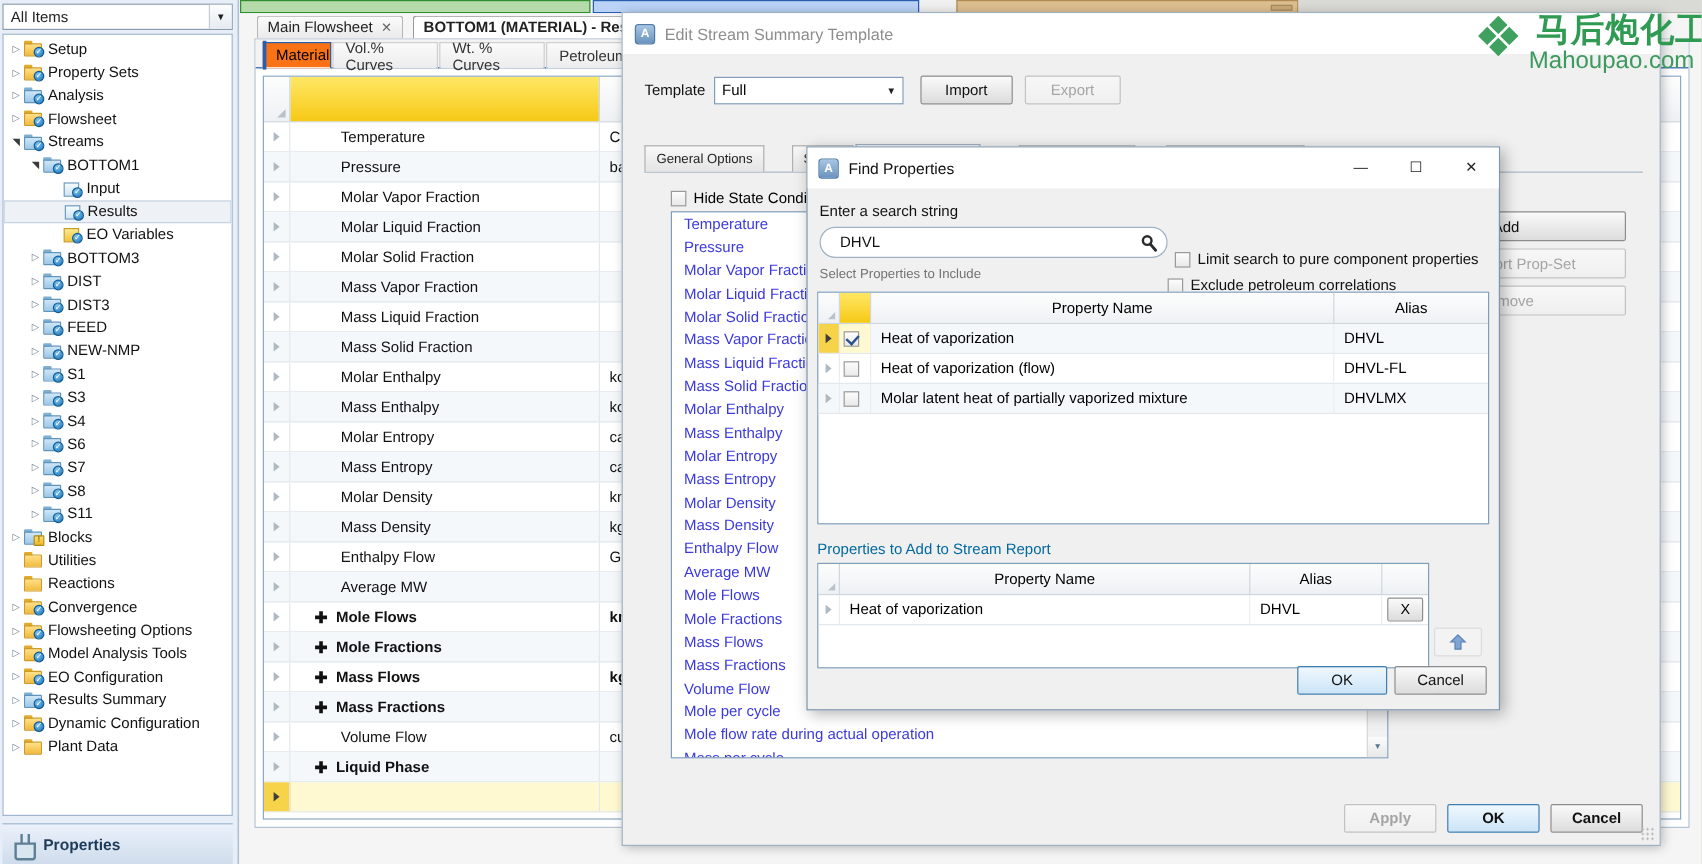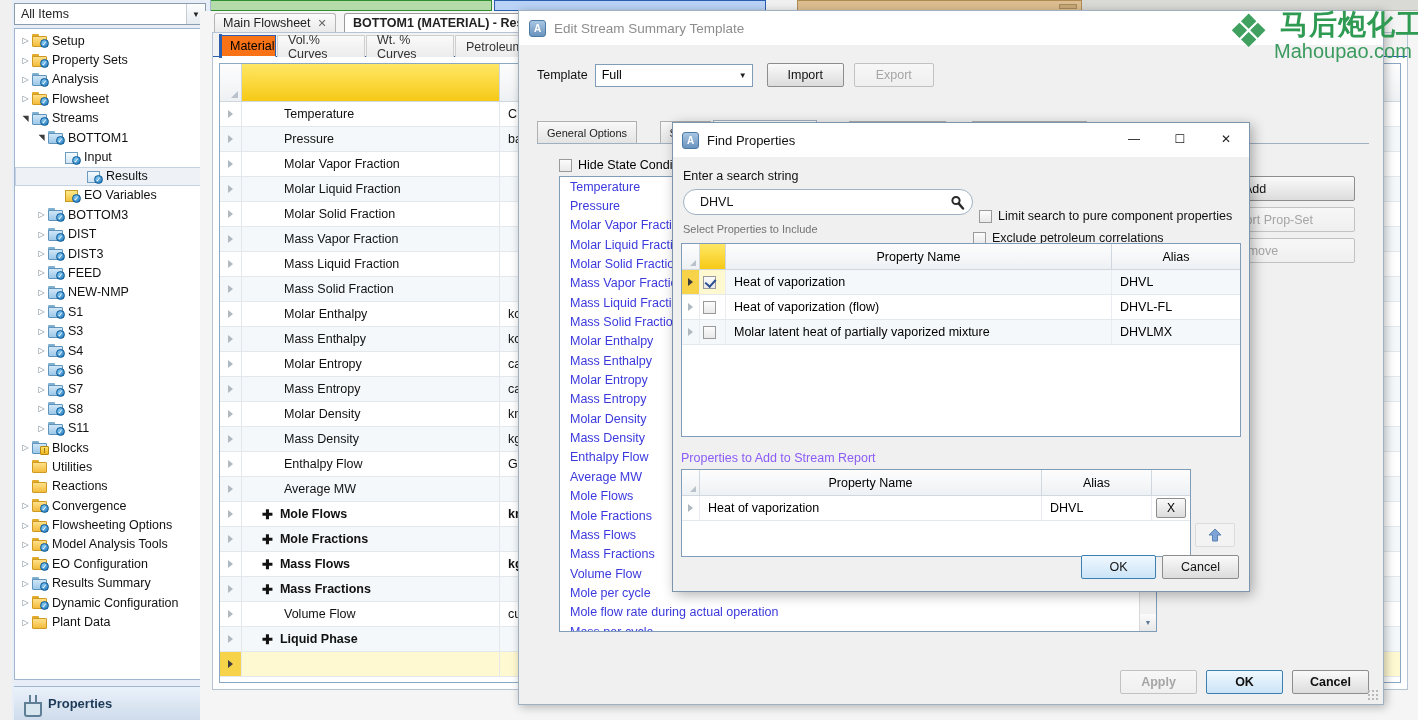--- a/index.html
+++ b/index.html
@@ -16,39 +16,39 @@
   
   .strip { position: absolute; top: 0; height: 11px; border: 1px solid; }
   #strip-green { left: 200px; width: 292px; background: #b6dbab; border-color: #2f8f2f; }
   #strip-blue  { left: 494px; width: 272px; background: #b9d2f5; border-color: #2a5fb0; }
   #strip-tan   { left: 797px; width: 285px; background: #ddbe90; border-color: #b08a53; }
   #strip-tan .minibox { position:absolute; right:4px; top:3px; width:18px;height:5px;background:#c9a978;border:1px solid #a98a5d;}
   #strip-grey  { left: 1082px; width: 336px; background: #d9d9d5; border:none; border-bottom:1px solid #b9b9b4;}
 
   
   #sidebar {
-    position: absolute; left: 12px; top: 0; width: 199px; height: 720px;
+    position: absolute; left: 0; top: 0; width: 199px; height: 720px;
     background: #e8eef7; border-right: 1px solid #9fb6cf;
   }
   #allitems-combo {
     position: absolute; left: 2px; top: 3px; width: 192px; height: 22px;
     background: #fff; border: 1px solid #8b9dad; display: flex; align-items: center;
   }
   #allitems-combo .lbl { flex: 1; padding-left: 6px; color: #222; font-size: 12.5px; }
   #allitems-combo .arrow {
     width: 19px; height: 20px; border-left: 1px solid #c4cdd6;
     background: linear-gradient(#fdfdfd,#e6ebf1);
     display: flex; align-items: center; justify-content: center; font-size: 8px; color: #222;
   }
   #tree {
     position: absolute; left: 2px; top: 28px; width: 192px; height: 652px;
     background: #fff; border: 1px solid #9fb6cf; overflow: hidden; padding-top: 2px;
   }
   .tnode { display: flex; align-items: center; height: 19.4px; white-space: nowrap; font-size: 12.5px; color: #111; }
-  .tnode.sel { background: #eef2f7; border: 1px solid #c5d3e2; height: 19px; padding-left: 21px; }
+  .tnode.sel { background: #eef2f7; border: 1px solid #c5d3e2; height: 19px; }
   .tw { width: 13px; text-align: center; font-size: 8px; color: #6f7f8f; flex: none; }
   .tw.open { color: #3b3b3b; }
   .ficon { width: 16px; height: 13px; margin-right: 4px; flex: none; position: relative; }
   .ficon .body { position: absolute; left: 0; top: 2px; width: 15px; height: 11px; border-radius: 1px; }
   .ficon.yellow .body { background: linear-gradient(#ffe08a,#f2bb3c); border: 1px solid #cf9a22; }
   .ficon.blue .body { background: linear-gradient(#cfe6f7,#9cc8e8); border: 1px solid #5e93bb; }
   .ficon .tab { position: absolute; left: 0; top: 0; width: 7px; height: 3px; border-radius: 1px 1px 0 0; }
   .ficon.yellow .tab { background: #e2ab2c; }
   .ficon.blue .tab { background: #7fb0d2; }
   .badge { position: absolute; right: -1px; bottom: -1px; width: 9px; height: 9px; border-radius: 50%;
@@ -189,21 +189,21 @@
   .fg-row { display: flex; height: 25px; border-bottom: 1px solid #e3e8ed; font-size: 12.5px; }
   .fg-row:nth-child(odd) { background: #f4f8fb; }
   .fg-row .c0 { width: 18px; border-right: 1px solid #e9edf1; display: flex; align-items: center; justify-content: center; }
   .fg-row .c0 .tri { width:0;height:0;border-left:5px solid #b0b8c0;border-top:4px solid transparent;border-bottom:4px solid transparent;}
   .fg-row.cur .c0 { background: #f7d34a; }
   .fg-row.cur .c0 .tri { border-left-color: #3d3d3d; }
   .fg-row.cur .c1 { background: #fff9d2; }
   .fg-row .c1 { width: 26px; border-right: 1px solid #e9edf1; display: flex; align-items: center; justify-content: center; }
   .fg-row .c2 { flex: 1; padding-left: 8px; display: flex; align-items: center; border-right: 1px solid #e9edf1; }
   .fg-row .c3 { width: 128px; padding-left: 8px; display: flex; align-items: center; }
-  #lbl-add { position: absolute; left: 8px; top: 294px; font-size: 12.5px; color: #8b5cf6; }
+  #lbl-add { position: absolute; left: 8px; top: 294px; font-size: 12.5px; color: #0369a1; }
   #add-grid { position: absolute; left: 8px; top: 312px; width: 510px; height: 88px;
               background: #fff; border: 1px solid #7f9db9; overflow: hidden; }
   .ag-head { display: flex; height: 26px; background: linear-gradient(#fdfdfd,#eef1f4); border-bottom: 1px solid #d0d7de; }
   .ag-head .a0 { width: 18px; border-right: 1px solid #d0d7de; position: relative; }
   .ag-head .a0:after { content:""; position:absolute; right:3px; bottom:3px; width:0;height:0;
                         border-left:6px solid transparent; border-bottom:6px solid #b9c2cb;}
   .ag-head .a1 { flex: 1; display: flex; align-items: center; justify-content: center; border-right: 1px solid #d0d7de; font-size:12.5px;}
   .ag-head .a2 { width: 110px; display: flex; align-items: center; justify-content: center; border-right: 1px solid #d0d7de; font-size:12.5px;}
   .ag-head .a3 { width: 38px; }
   .ag-row { display: flex; height: 25px; border-bottom: 1px solid #e3e8ed; font-size: 12.5px; }

